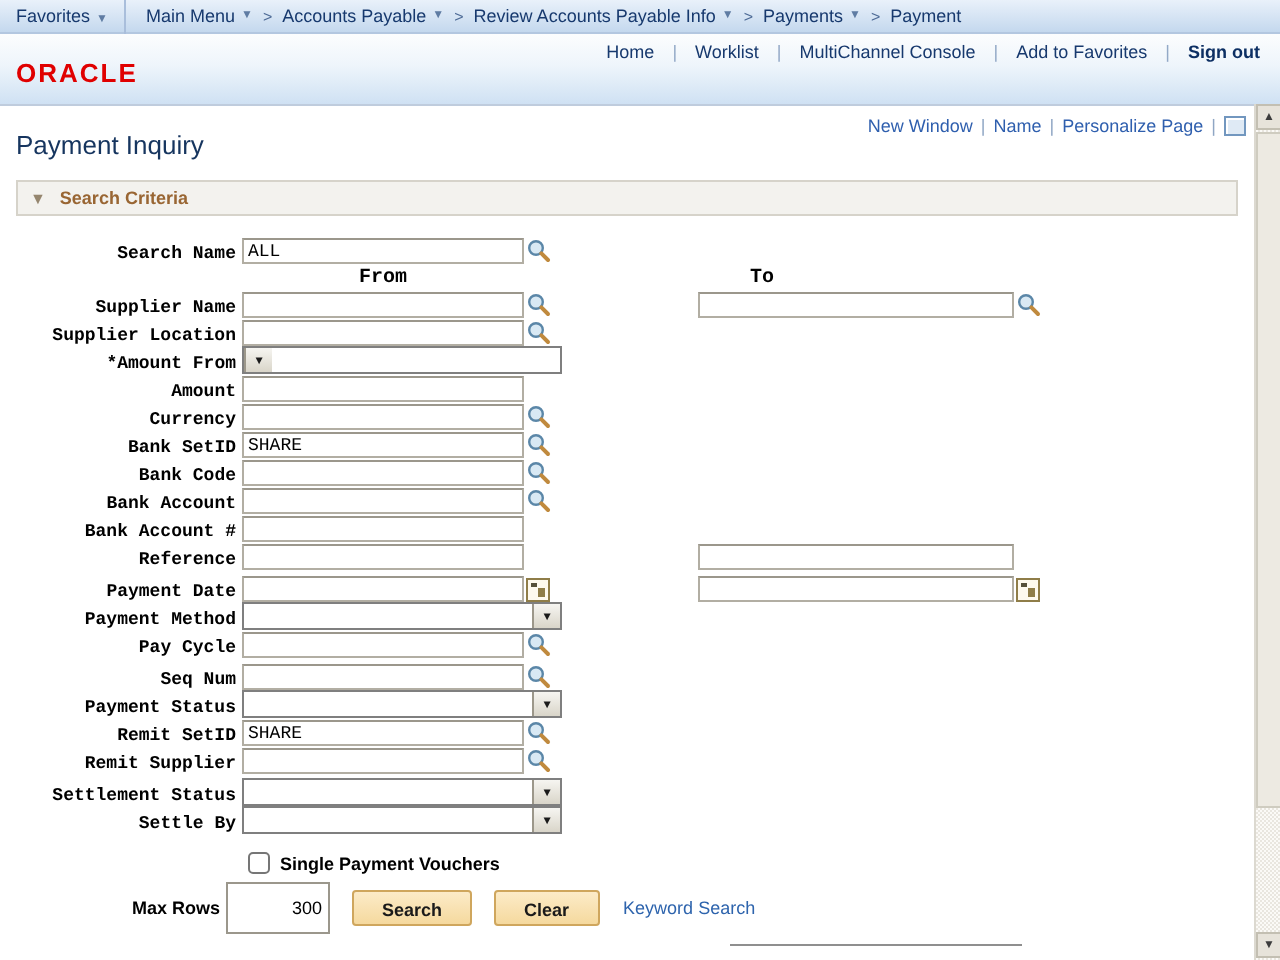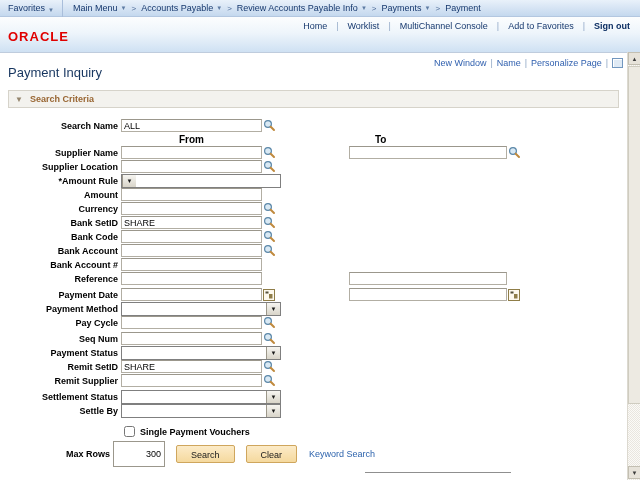--- a/index.html
+++ b/index.html
@@ -38,21 +38,21 @@
 
   .ptitle { margin:12px 0 0 8px; font-size:13px; height:15px; color:#16355f; font-weight:normal; }
 
   .section-hdr { margin:10px 8px 0 8px; height:18px; background:#f3f2ee;
     border:1px solid #d6d3ca; display:flex; align-items:center; padding-left:6px; cursor:pointer; }
   .tri { color:#95866e; font-size:8px; margin-right:7px; }
   .section-ttl { color:#996633; font-weight:bold; }
 
   
   .form { margin:11px 0 0 8px; }
-  .row { display:flex; align-items:center; height:13px; margin-bottom:1px; }
+  .row { display:flex; align-items:flex-end; height:13px; margin-bottom:1px;font-family:Liberation Mono, monospace; }
   .row.gap { margin-top:3px; }
   .row.hdr { height:12px; }
   .lbl { width:113px; text-align:right; padding-right:3px; font-weight:bold; color:#000; }
   .cell { width:228px; display:flex; align-items:center; }
   .to-cell { display:flex; align-items:center; }
   .txt { width:141px; height:13px; border:1px solid #b2aea3; border-top-color:#9b978c;
     font-family:inherit; font-size:9px; padding:0 2px; color:#000; background:#fff; }
   .txt.to { width:158px; }
   .ficon { margin-left:1px; display:flex; align-items:center; cursor:pointer; }
   .sel { width:160px; height:14px; border:1px solid #7f7f7f; background:#fff;
@@ -66,21 +66,21 @@
 
   .chk-row { margin:8px 0 0 124px; display:flex; align-items:center; height:13px; }
   .chk-row input { width:11px; height:11px; margin:0 5px 0 0; }
   .chk-row label { font-weight:bold; }
 
   .btn-row { margin-top:7px; display:flex; align-items:center; height:18px; }
   .maxrows { width:52px; height:14px; border:1px solid #9b978c; font-family:inherit;
     font-size:9px; text-align:right; padding:12px 3px; }
   .psbtn { margin-left:11px; height:18px; padding:4px 14px; font-family:inherit; font-size:9px;
     color:#1a1a1a; background:linear-gradient(#fcebc8,#f5d99e); border:1px solid #cfa65d;
-    border-radius:2px; cursor:pointer; }
+    border-radius:2px; cursor:pointer;font-weight:bold; }
   .kw { margin-left:12px; color:#2e64ad; cursor:pointer; text-decoration:none; }
 
   .bottom-divider { position:absolute; left:365px; top:472px; width:146px; height:1px; background:#8f8f8f; }
 
   
   .vscroll { position:absolute; top:52px; right:0; width:13px; bottom:0;
     background-color:#e9e6df;
     background-image:linear-gradient(45deg,#fbfaf7 25%,transparent 25%,transparent 75%,#fbfaf7 75%),
                      linear-gradient(45deg,#fbfaf7 25%,transparent 25%,transparent 75%,#fbfaf7 75%);
     background-size:2px 2px; background-position:0 0,1px 1px;
@@ -207,21 +207,21 @@
             <input class="txt" value="" style="">
             <span class="ficon">
               <svg width="13" height="13" viewBox="0 0 13 13">
                 <circle cx="5" cy="5" r="3.4" fill="#d9e9f4" stroke="#5b87a8" stroke-width="1.2"></circle>
                 <line x1="7.7" y1="7.7" x2="11" y2="11" stroke="#c08a3e" stroke-width="2" stroke-linecap="round"></line>
               </svg>
             </span>
           </span>
         </div>
         <div class="row">
-          <label class="lbl">*Amount Rule</label>
+          <label class="lbl">*Amount From</label>
           <span class="cell">
             <span class="sel">
               <span class="arw">▼</span>
             </span>
           </span>
         </div>
         <div class="row">
           <label class="lbl">Amount</label>
           <span class="cell">
             <input class="txt" value="" style="">

